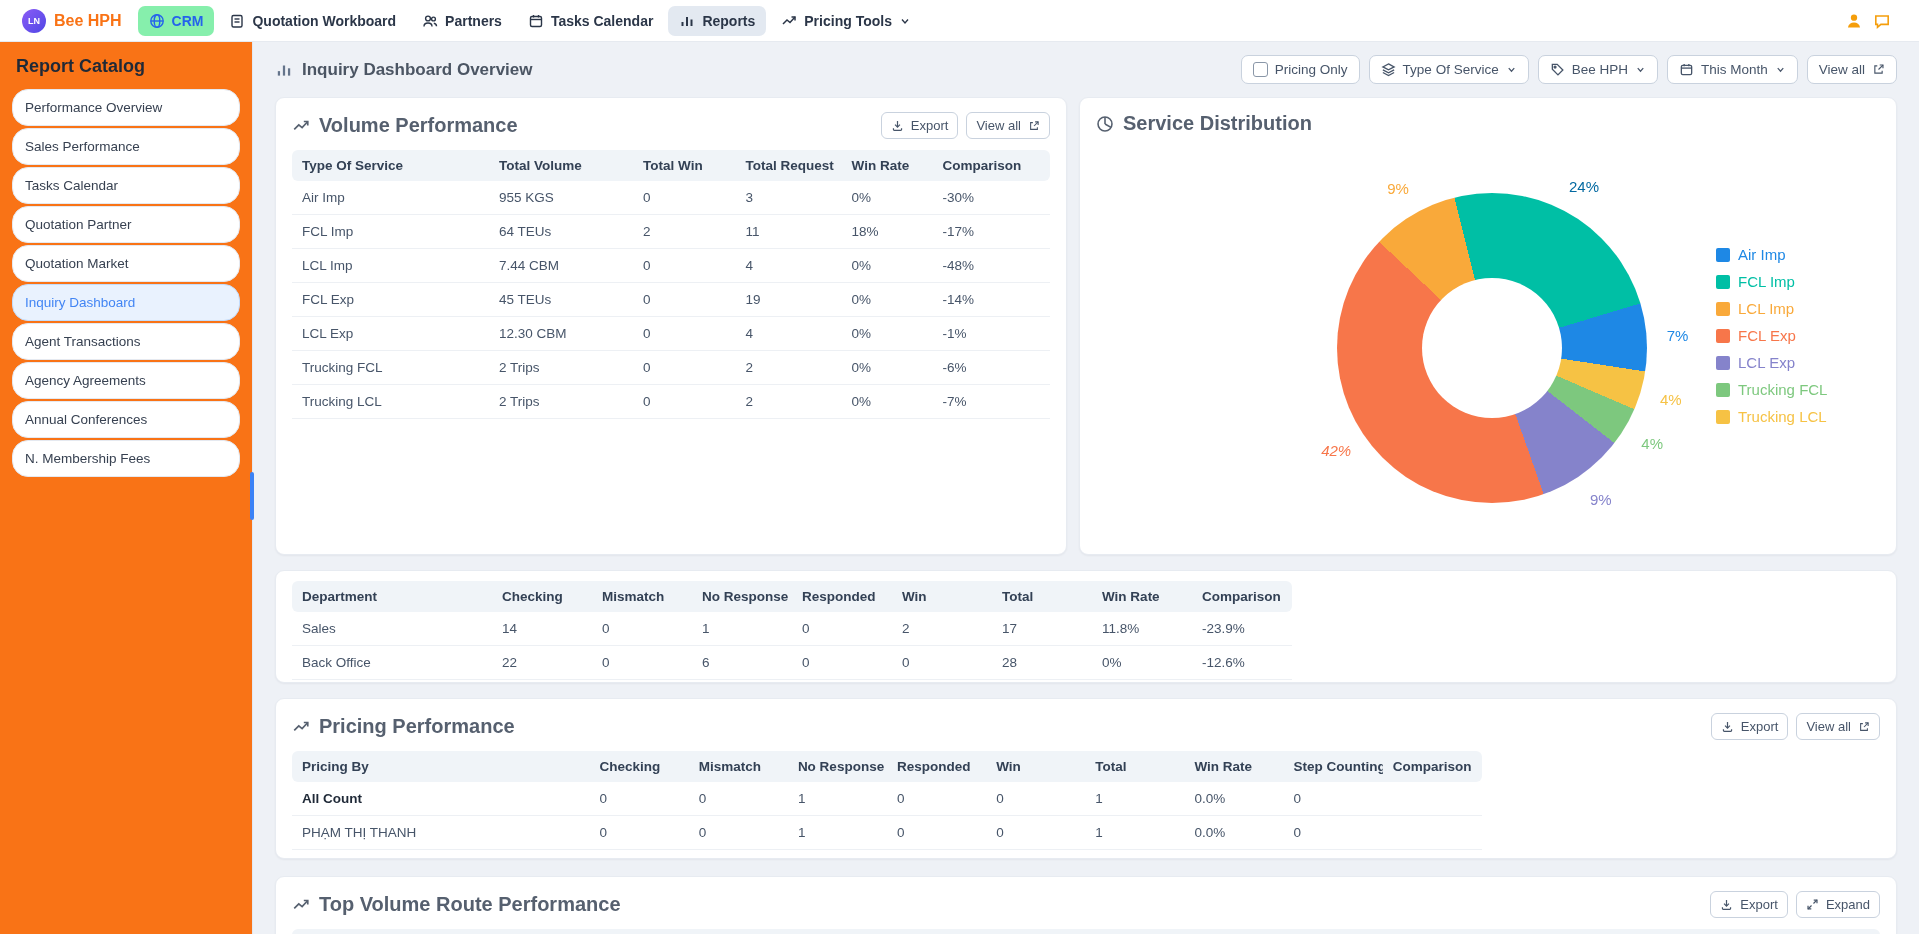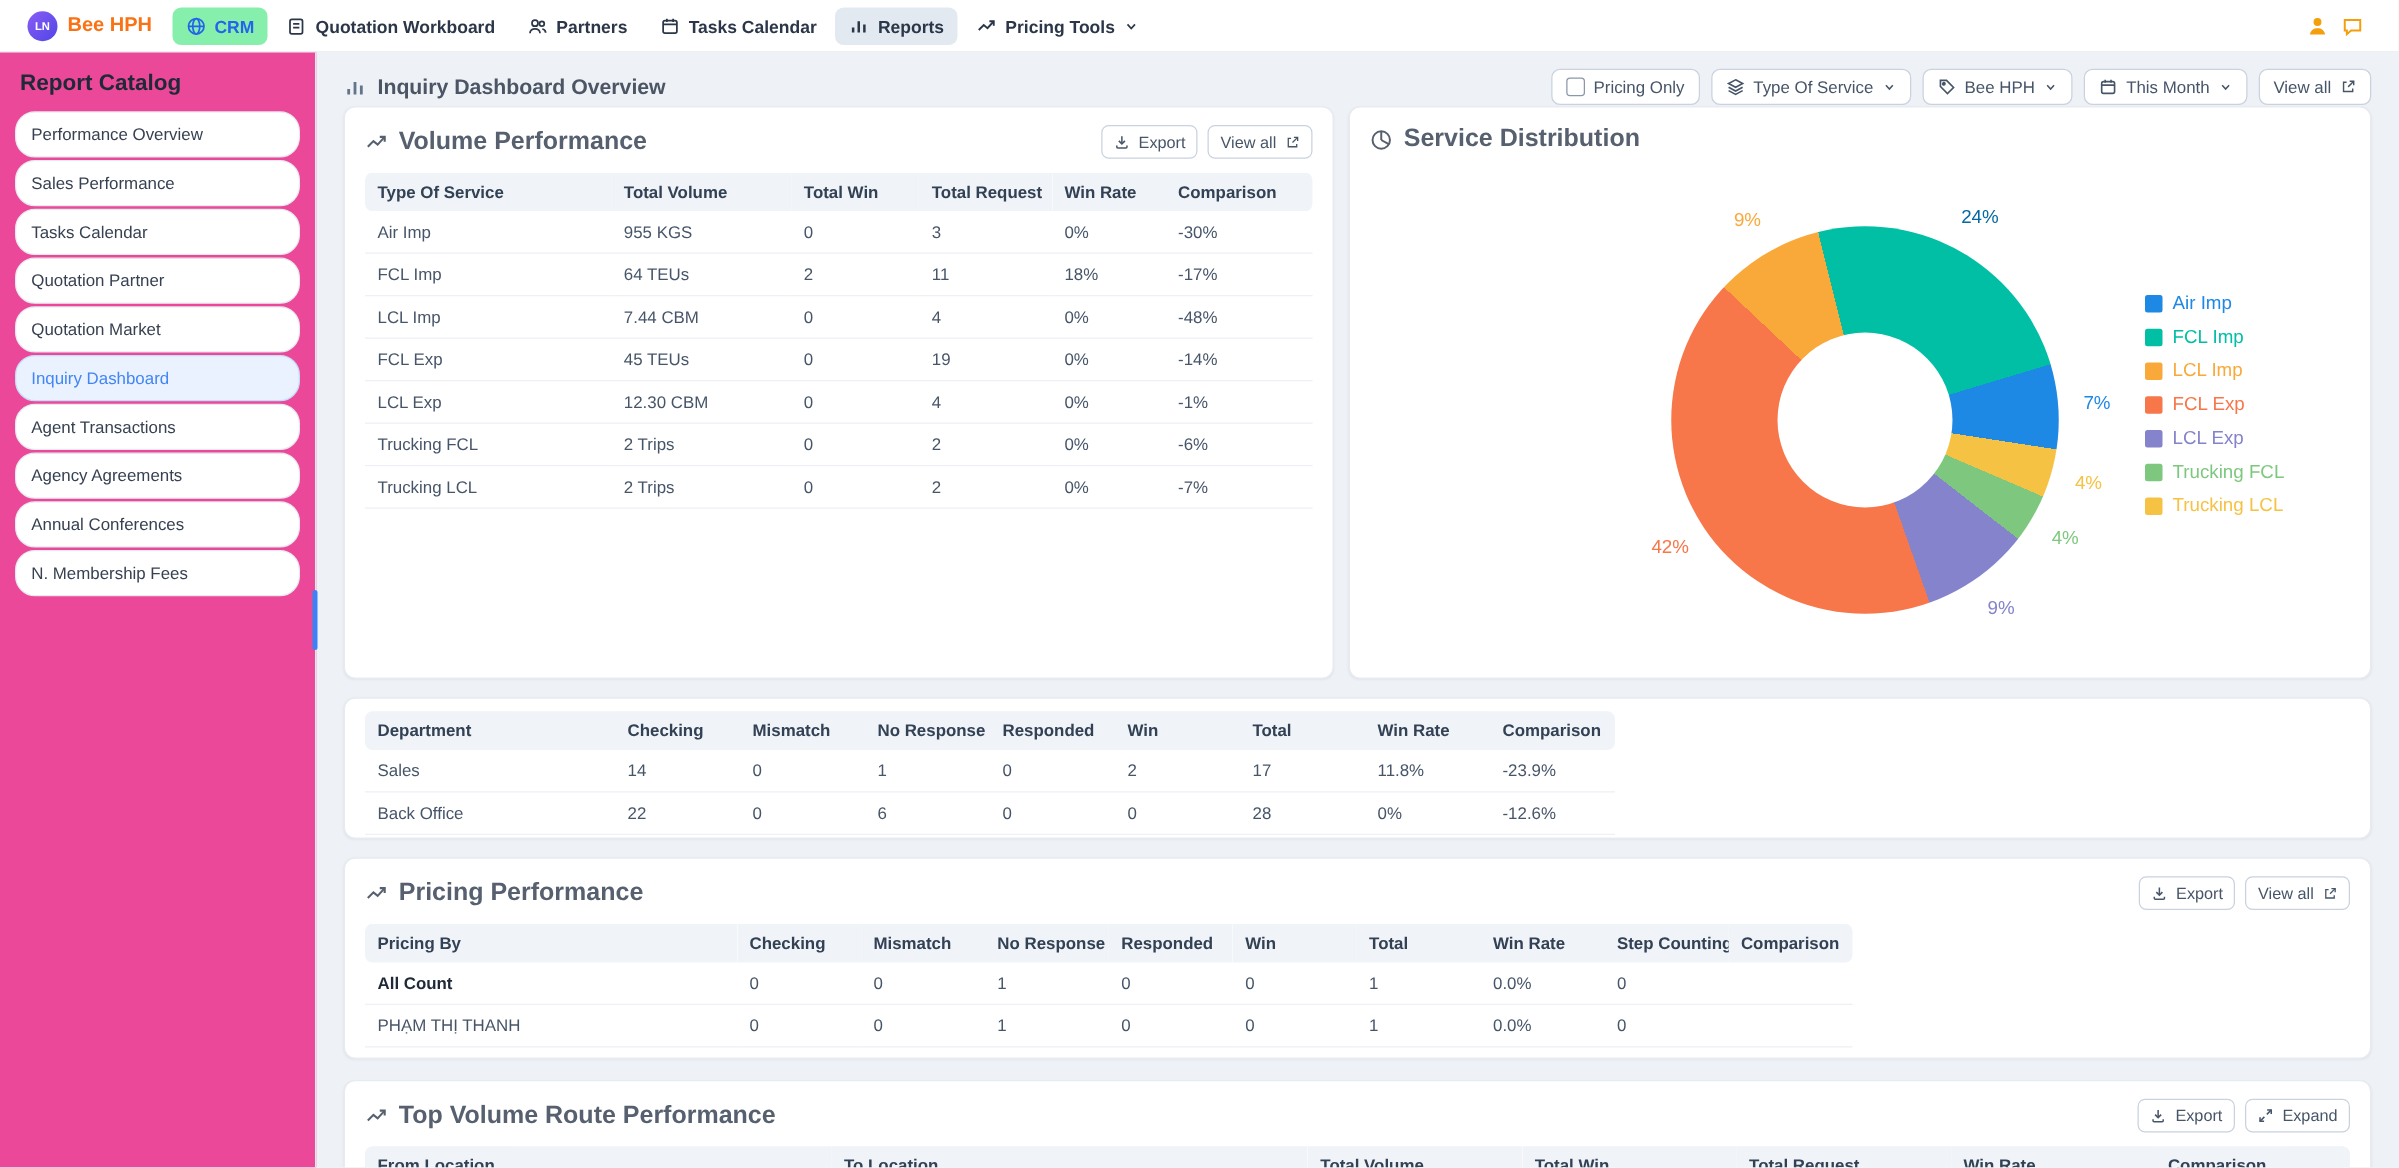--- a/index.html
+++ b/index.html
@@ -13,28 +13,28 @@
   .brand-name{color:#f97316;font-weight:700;font-size:16px}
   .nav-item{display:flex;align-items:center;gap:7px;padding:7px 11px;border-radius:7px;font-size:14px;font-weight:600;color:#2b3648;cursor:pointer;white-space:nowrap}
   .nav-item svg{flex:0 0 auto}
   .nav-item.pill{color:#2563eb;background:#86efac}
   .nav-item.active{background:#e3e9f1}
   .nav-right{margin-left:auto;display:flex;align-items:center;gap:10px;padding-right:6px}
   .nav-right svg{cursor:pointer}
 
   
   .layout{display:flex;height:892px}
-  .sidebar{width:253px;background:#ec4899;border-right:1px solid #e3e8ef;padding:8px 12px;position:relative;flex:0 0 253px}
+  .sidebar{width:253px;background:#f97316;border-right:1px solid #e3e8ef;padding:8px 12px;position:relative;flex:0 0 253px}
   .sidebar-title{font-size:18px;font-weight:700;color:#1f2937;padding:6px 4px 12px}
   .sb-item{border:1px solid #e5e9f0;border-radius:16px;padding:10px 12px;font-size:13.5px;color:#374151;background:#fff;margin-bottom:2px;cursor:pointer;white-space:nowrap;overflow:hidden}
   .sb-item.selected{background:#e9f2fe;border-color:#c3dcfb;color:#4285f4}
   .sidebar-scroll{position:absolute;right:-2px;top:430px;width:4px;height:48px;background:#3b82f6;border-radius:3px;z-index:5}
 
   .main{flex:1;padding:13px 22px 0;overflow:hidden}
-  .main-header{display:flex;align-items:center;justify-content:space-between;margin-bottom:1px}
+  .main-header{display:flex;align-items:center;justify-content:space-between;margin-bottom:13px}
   .page-title{display:flex;align-items:center;gap:9px;font-size:17px;font-weight:700;color:#4b5563}
   .filter-bar{display:flex;gap:9px}
 
   .btn{display:inline-flex;align-items:center;gap:7px;background:#fff;border:1px solid #c9d2de;border-radius:7px;padding:6px 11px;font-size:13.5px;font-weight:500;color:#475569;cursor:pointer;white-space:nowrap}
   .btn-sm{padding:5px 9px;font-size:13px;border-radius:6px}
   .checkbox{width:15px;height:15px;border:1.5px solid #8a97a8;border-radius:3px;background:#fff;display:inline-block}
 
   
   .card{background:#fff;border:1px solid #e7ebf1;border-radius:9px;box-shadow:0 1px 2px rgba(16,24,40,.05)}
   .row1{display:flex;gap:12px;margin-bottom:15px}
@@ -355,21 +355,21 @@
               </svg>
             <span>Service Distribution</span>
           </div>
         </div>
         <div class="donut-area">
             <div class="donut-label" style="color: #0369a1; left: 503.976px; top: 88.3323px;">24%</div>
             <div class="donut-label" style="color: rgb(30, 136, 229); left: 597.547px; top: 237.025px;">7%</div>
             <div class="donut-label" style="color: rgb(246, 194, 68); left: 590.795px; top: 301.269px;">4%</div>
             <div class="donut-label" style="color: rgb(125, 200, 126); left: 572.188px; top: 344.529px;">4%</div>
             <div class="donut-label" style="color: rgb(133, 131, 203); left: 520.85px; top: 400.823px;">9%</div>
-            <div class="donut-label" style="color: rgb(247, 118, 74); left: 256.168px; top: 351.55px;">42%</div>
+            <div class="donut-label" style="color: rgb(247, 118, 74); left: 256.168px; top: 351.55px; font-style: italic;">42%</div>
             <div class="donut-label" style="color: rgb(249, 169, 58); left: 317.98px; top: 89.5128px;">9%</div>
             <div class="donut-ring" style="left: 257px; top: 95px; width: 310px; height: 310px; background: conic-gradient(from -14deg, rgb(0, 191, 165) 0deg, rgb(0, 191, 165) 87.2727deg, rgb(30, 136, 229) 87.2727deg, rgb(30, 136, 229) 112.727deg, rgb(246, 194, 68) 112.727deg, rgb(246, 194, 68) 127.273deg, rgb(125, 200, 126) 127.273deg, rgb(125, 200, 126) 141.818deg, rgb(133, 131, 203) 141.818deg, rgb(133, 131, 203) 174.545deg, rgb(247, 118, 74) 174.545deg, rgb(247, 118, 74) 327.273deg, rgb(249, 169, 58) 327.273deg, rgb(249, 169, 58) 360deg);">
               <div class="donut-hole" style="left: 85px; top: 85px; width: 140px; height: 140px;"></div>
             </div>
           </div>
         <div class="legend">
             <div class="legend-item">
               <span class="legend-swatch" style="background: rgb(30, 136, 229);"></span>
               <span class="legend-text" style="color: rgb(30, 136, 229);">Air Imp</span>
             </div>

